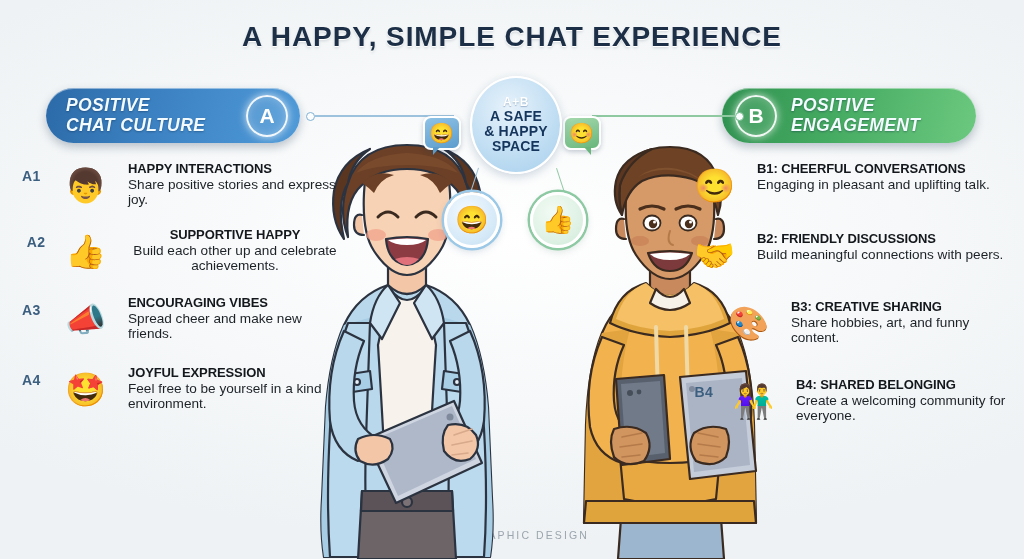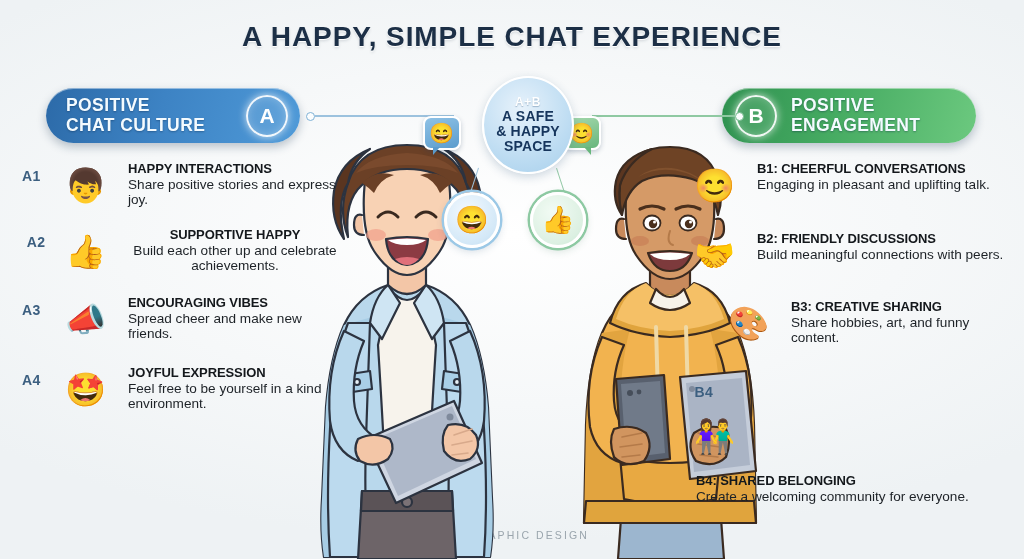--- a/index.html
+++ b/index.html
@@ -45,20 +45,21 @@
     left: 722px;
     background: linear-gradient(105deg, #2f9150 0%, #46ab62 45%, #6cc97f 100%);
     padding-left: 13px;
   }
   .pill-text {
     color: #f4fbff;
     font-size: 17.5px; font-weight: bold;
     line-height: 1.12;
     letter-spacing: 0.4px;
     text-shadow: 0 1px 2px rgba(0,30,60,0.35);
+    font-style: italic;
   }
   .pill-badge {
     width: 42px; height: 42px; border-radius: 50%;
     display: flex; align-items: center; justify-content: center;
     font-size: 21px; font-weight: bold; color: #ffffff;
     border: 2px solid rgba(255,255,255,0.92);
     box-shadow: 0 0 9px rgba(255,255,255,0.75), inset 0 0 8px rgba(255,255,255,0.25);
     flex-shrink: 0;
   }
   #pill-a .pill-badge { margin-left: auto; margin-right: 12px; background: rgba(255,255,255,0.10); }
@@ -73,21 +74,21 @@
   #connector-right .conn-line { background: #8fc9a2; }
   .conn-node {
     width: 9px; height: 9px; border-radius: 50%;
     background: #fbfdfe; flex-shrink: 0;
   }
   #connector-left  .conn-node { border: 1.6px solid #7fb2d6; }
   #connector-right .conn-node { border: 1.6px solid #72bb8c; }
 
   
   #hub {
-    position: absolute; left: 482px; top: 76px;
+    position: absolute; left: 470px; top: 76px;
     width: 92px; height: 98px;
     border-radius: 50%;
     background: radial-gradient(circle at 42% 32%, #e7f2fb 0%, #bddcf2 62%, #a7cfeb 100%);
     border: 2.5px solid #ffffff;
     box-shadow: 0 3px 10px rgba(40,80,120,0.22);
     display: flex; flex-direction: column; align-items: center; justify-content: center;
     text-align: center;
     z-index: 6;
   }
   #hub-ab {
@@ -178,21 +179,21 @@
   #col-right .item { margin-bottom: 10px; }
 
   
   #item-a1 { margin-top: 0px; }
   #item-a2 { margin-top: 16px; text-align: center; }
   #item-a3 { margin-top: 18px; }
   #item-a4 { margin-top: 20px; }
   #item-b1 { margin-top: 0px; }
   #item-b2 { margin-top: 20px; }
   #item-b3 { margin-top: 18px; margin-left: 34px; }
-  #item-b4 { margin-top: 28px; flex-direction: column; }
+  #item-b4 { margin-top: 28px; }
 
   
   #footer {
     position: absolute; bottom: 18px; left: 0; width: 1024px;
     text-align: center;
     font-size: 10.5px; letter-spacing: 2.1px;
     color: #9aa5ad;
   }
 </style>
 </head>

